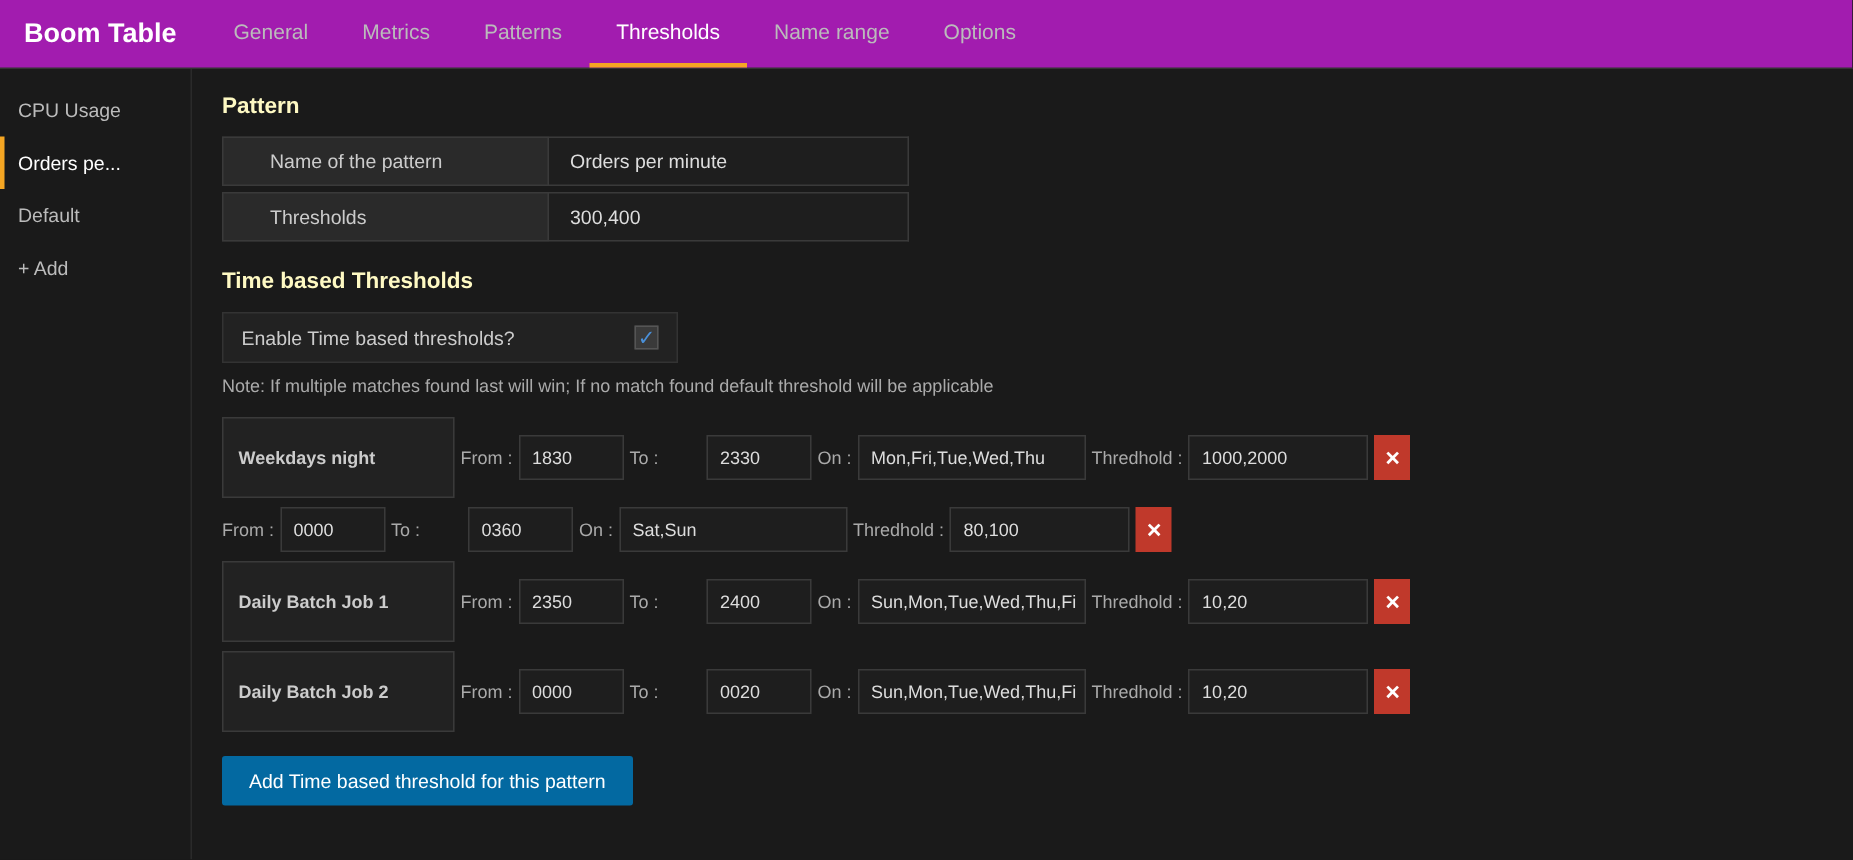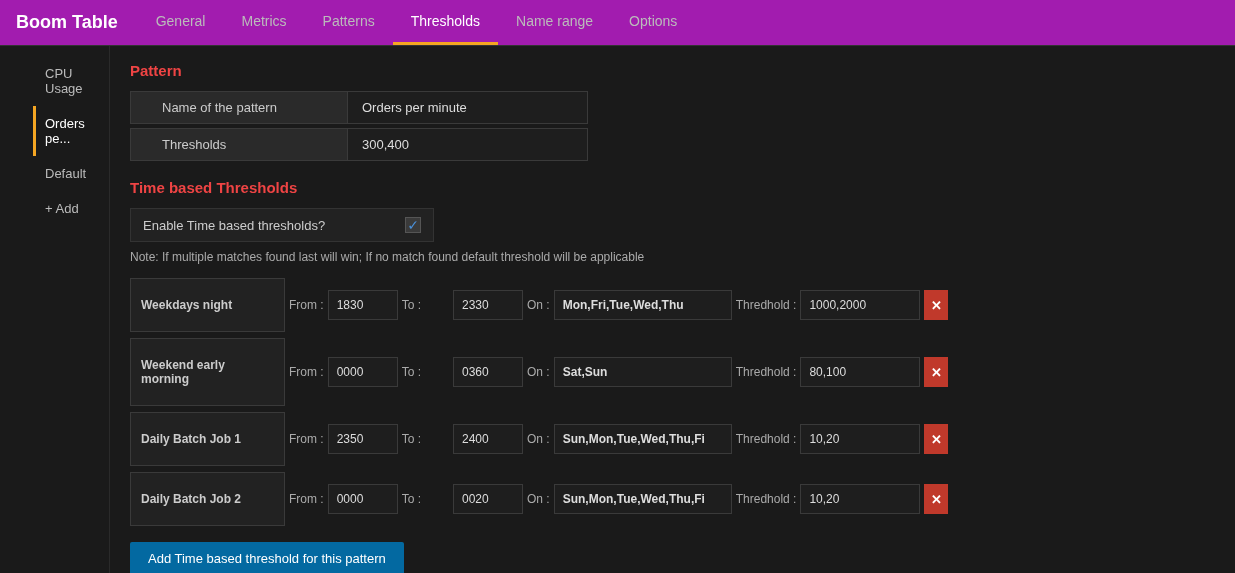--- a/index.html
+++ b/index.html
@@ -50,25 +50,24 @@
     }
 
     
     .main-layout {
       display: flex;
       height: calc(573px - 46px);
     }
 
     
     .sidebar {
-      width: 110px;
+      width: 128px;
       background: #1a1a1a;
       border-right: 1px solid #2a2a2a;
       padding-top: 10px;
-      padding-left: 33px;
     }
     .sidebar-item {
       padding: 10px 12px;
       cursor: pointer;
       color: #bbb;
       font-size: 13px;
       position: relative;
     }
     .sidebar-item.active {
       color: #fff;
@@ -91,21 +90,21 @@
 
     
     .content {
       flex: 1;
       padding: 16px 20px;
       overflow-y: auto;
     }
     .section-title {
       font-size: 15px;
       font-weight: bold;
-      color: #ef4444;
+      color: #fef9c3;
       margin-bottom: 12px;
     }
 
     
     .field-row {
       display: flex;
       align-items: center;
       margin-bottom: 4px;
     }
     .field-label {
@@ -184,21 +183,21 @@
     }
     .tr-field {
       background: #1e1e1e;
       border: 1px solid #3a3a3a;
       color: #ddd;
       padding: 7px 8px;
       font-size: 12px;
     }
     .tr-from { width: 70px; }
     .tr-to { width: 70px; margin-left: 28px; }
-    .tr-on { width: 178px; font-weight: bold; }
+    .tr-on { width: 152px; }
     .tr-threshold { width: 120px; }
     .tr-delete {
       background: #c0392b;
       color: #fff;
       border: none;
       width: 24px;
       height: 30px;
       cursor: pointer;
       font-weight: bold;
       font-size: 13px;
@@ -275,21 +274,20 @@
         <div class="tr-field tr-to">2330</div>
         <span class="tr-label">On :</span>
         <div class="tr-field tr-on">Mon,Fri,Tue,Wed,Thu</div>
         <span class="tr-label">Thredhold :</span>
         <div class="tr-field tr-threshold">1000,2000</div>
         <button class="tr-delete">✕</button>
       </div>
 
       
       <div class="threshold-row">
-        <div class="tr-name">Weekend early morning</div>
         <span class="tr-label">From :</span>
         <div class="tr-field tr-from">0000</div>
         <span class="tr-label">To :</span>
         <div class="tr-field tr-to">0360</div>
         <span class="tr-label">On :</span>
         <div class="tr-field tr-on">Sat,Sun</div>
         <span class="tr-label">Thredhold :</span>
         <div class="tr-field tr-threshold">80,100</div>
         <button class="tr-delete">✕</button>
       </div>

